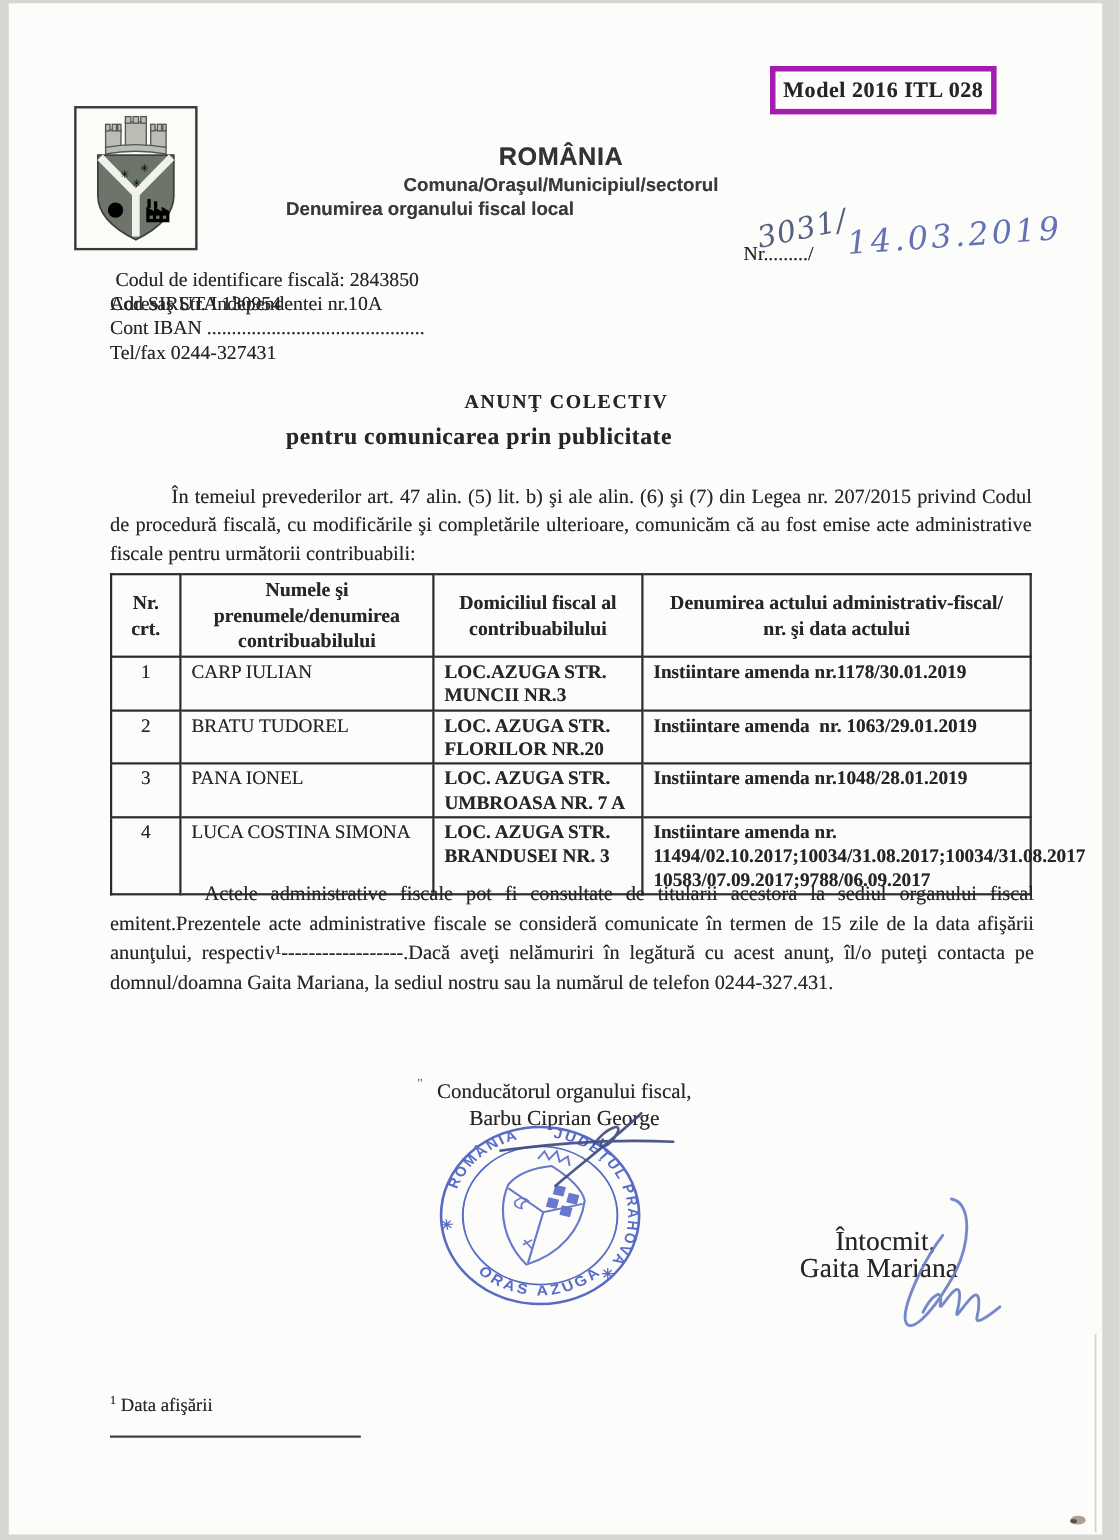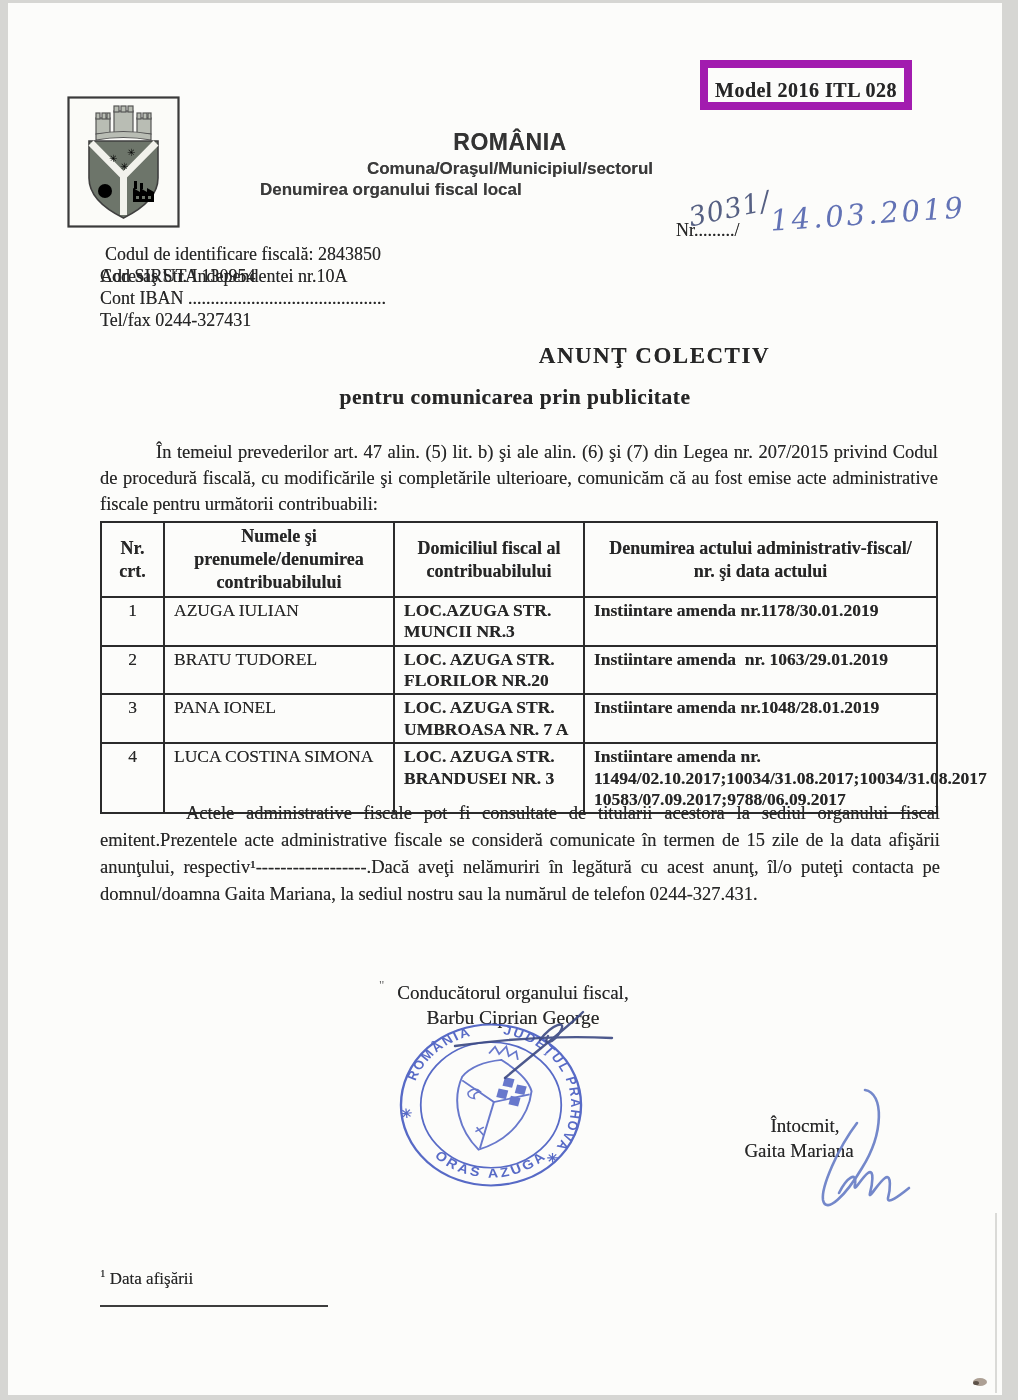--- a/index.html
+++ b/index.html
@@ -14,22 +14,22 @@
   .page{
     position:absolute;left:8px;top:3px;width:994px;height:1392px;
     background:#fcfcfa;
   }
   .abs{position:absolute;}
   .scan{text-shadow:0 0 0.6px rgba(40,40,40,0.55);}
 
   
   .model-box{
     left:692px;top:57px;width:196px;height:34px;
-    border:8px solid #a21caf;
-    display:flex;align-items:flex-end;justify-content:center;
+    border:5px solid #a21caf;
+    display:flex;align-items:center;justify-content:center;
     font-weight:bold;font-size:20px;letter-spacing:0.5px;
   }
   .coa{left:59px;top:93px;}
   .country{left:252px;top:126px;width:500px;text-align:center;
     font-family:"Liberation Sans",sans-serif;font-weight:bold;font-size:23px;letter-spacing:0.5px;color:#333;}
   .org1{left:252px;top:156px;width:500px;text-align:center;
     font-family:"Liberation Sans",sans-serif;font-weight:bold;font-size:17px;color:#3a3a3a;}
   .org2{left:252px;top:177px;width:500px;
     font-family:"Liberation Sans",sans-serif;font-weight:bold;font-size:17px;color:#3a3a3a;}
 
@@ -38,23 +38,23 @@
   .nr-number{left:680px;top:190px;font-size:27px;color:#566083;transform:rotate(-12deg);letter-spacing:1px;}
   .nr-date{left:762px;top:194px;font-size:29px;color:#6272b5;transform:rotate(-4deg);letter-spacing:3px;}
 
   .info{font-size:18px;}
   .l1{left:92px;top:219px;margin-top:44px;}
   .l2{left:97px;top:241px;}
   .l3{left:92px;top:263px;}
   .l4{left:92px;top:285px;}
   .l5{left:92px;top:307px;}
 
-  .doc-title{left:252px;top:340px;width:510px;text-align:right;
-    font-weight:bold;font-size:23px;letter-spacing:1.5px;}
-  .doc-subtitle{left:252px;top:382px;width:510px;text-align:center;
+  .doc-title{left:252px;top:352px;width:510px;text-align:center;
+    font-weight:bold;font-size:18px;letter-spacing:1.5px;}
+  .doc-subtitle{left:252px;top:382px;width:510px;text-align:left;
     font-weight:bold;font-size:21.5px;letter-spacing:0.5px;}
 
   .para{margin:0;text-align:justify;font-size:18.5px;}
   .intro{left:92px;top:436px;width:838px;line-height:26px;text-indent:56px;}
   .closing{left:92px;top:797px;width:840px;line-height:27px;text-indent:86px;}
 
   
   .doc-table{
     left:92px;top:518px;width:838px;
     border-collapse:collapse;table-layout:fixed;
@@ -72,21 +72,21 @@
   .c1{width:53px;margin-top:23px;}
   .c2{width:220px;}
   .c3{width:180px;}
   .nrcell{text-align:center;font-size:19px;padding-top:3px;}
   .row-a td{height:36px;}
   .row-d td{height:58px;}
 
   
   .sig-left-title{left:295px;top:979px;width:420px;text-align:center;font-size:19px;}
   .sig-left-name{left:295px;top:1004px;width:420px;text-align:center;font-size:19.5px;}
-  .sig-right{width:170px;text-align:center;font-size:19px;}
+  .sig-right{width:170px;text-align:center;font-size:25px;}
   .sr1{left:712px;top:1112px;}
   .sr2{left:706px;top:1137px;}
 
   .stamp{left:389px;top:1018px;opacity:0.92;}
   .stamp-text{font-family:"Liberation Sans",sans-serif;font-weight:bold;font-size:14px;
     fill:#4a5ec2;letter-spacing:2px;}
   .stamp-text-b{font-family:"Liberation Sans",sans-serif;font-weight:bold;font-size:14.5px;
     fill:#4a5ec2;letter-spacing:3px;}
 
   .overlay{left:0;top:0;pointer-events:none;}
@@ -181,21 +181,21 @@
 contribuabilului</th>
         <th class="c3 scan">Domiciliul fiscal al
 contribuabilului</th>
         <th class="scan">Denumirea actului administrativ-fiscal/
 nr. şi data actului</th>
       </tr>
     </thead>
     <tbody>
       <tr class="row-a">
         <td class="c1 nrcell scan">1</td>
-        <td class="c2 scan">AZUGA IULIAN</td>
+        <td class="c2 scan">CARP IULIAN</td>
         <td class="c3 pre scan">LOC.AZUGA STR.
 MUNCII NR.3</td>
         <td class="pre scan">Instiintare amenda nr.1178/30.01.2019</td>
       </tr>
       <tr class="row-a">
         <td class="c1 nrcell scan">2</td>
         <td class="c2 scan">BRATU TUDOREL</td>
         <td class="c3 pre scan">LOC. AZUGA STR.
 FLORILOR NR.20</td>
         <td class="pre scan">Instiintare amenda  nr. 1063/29.01.2019</td>

